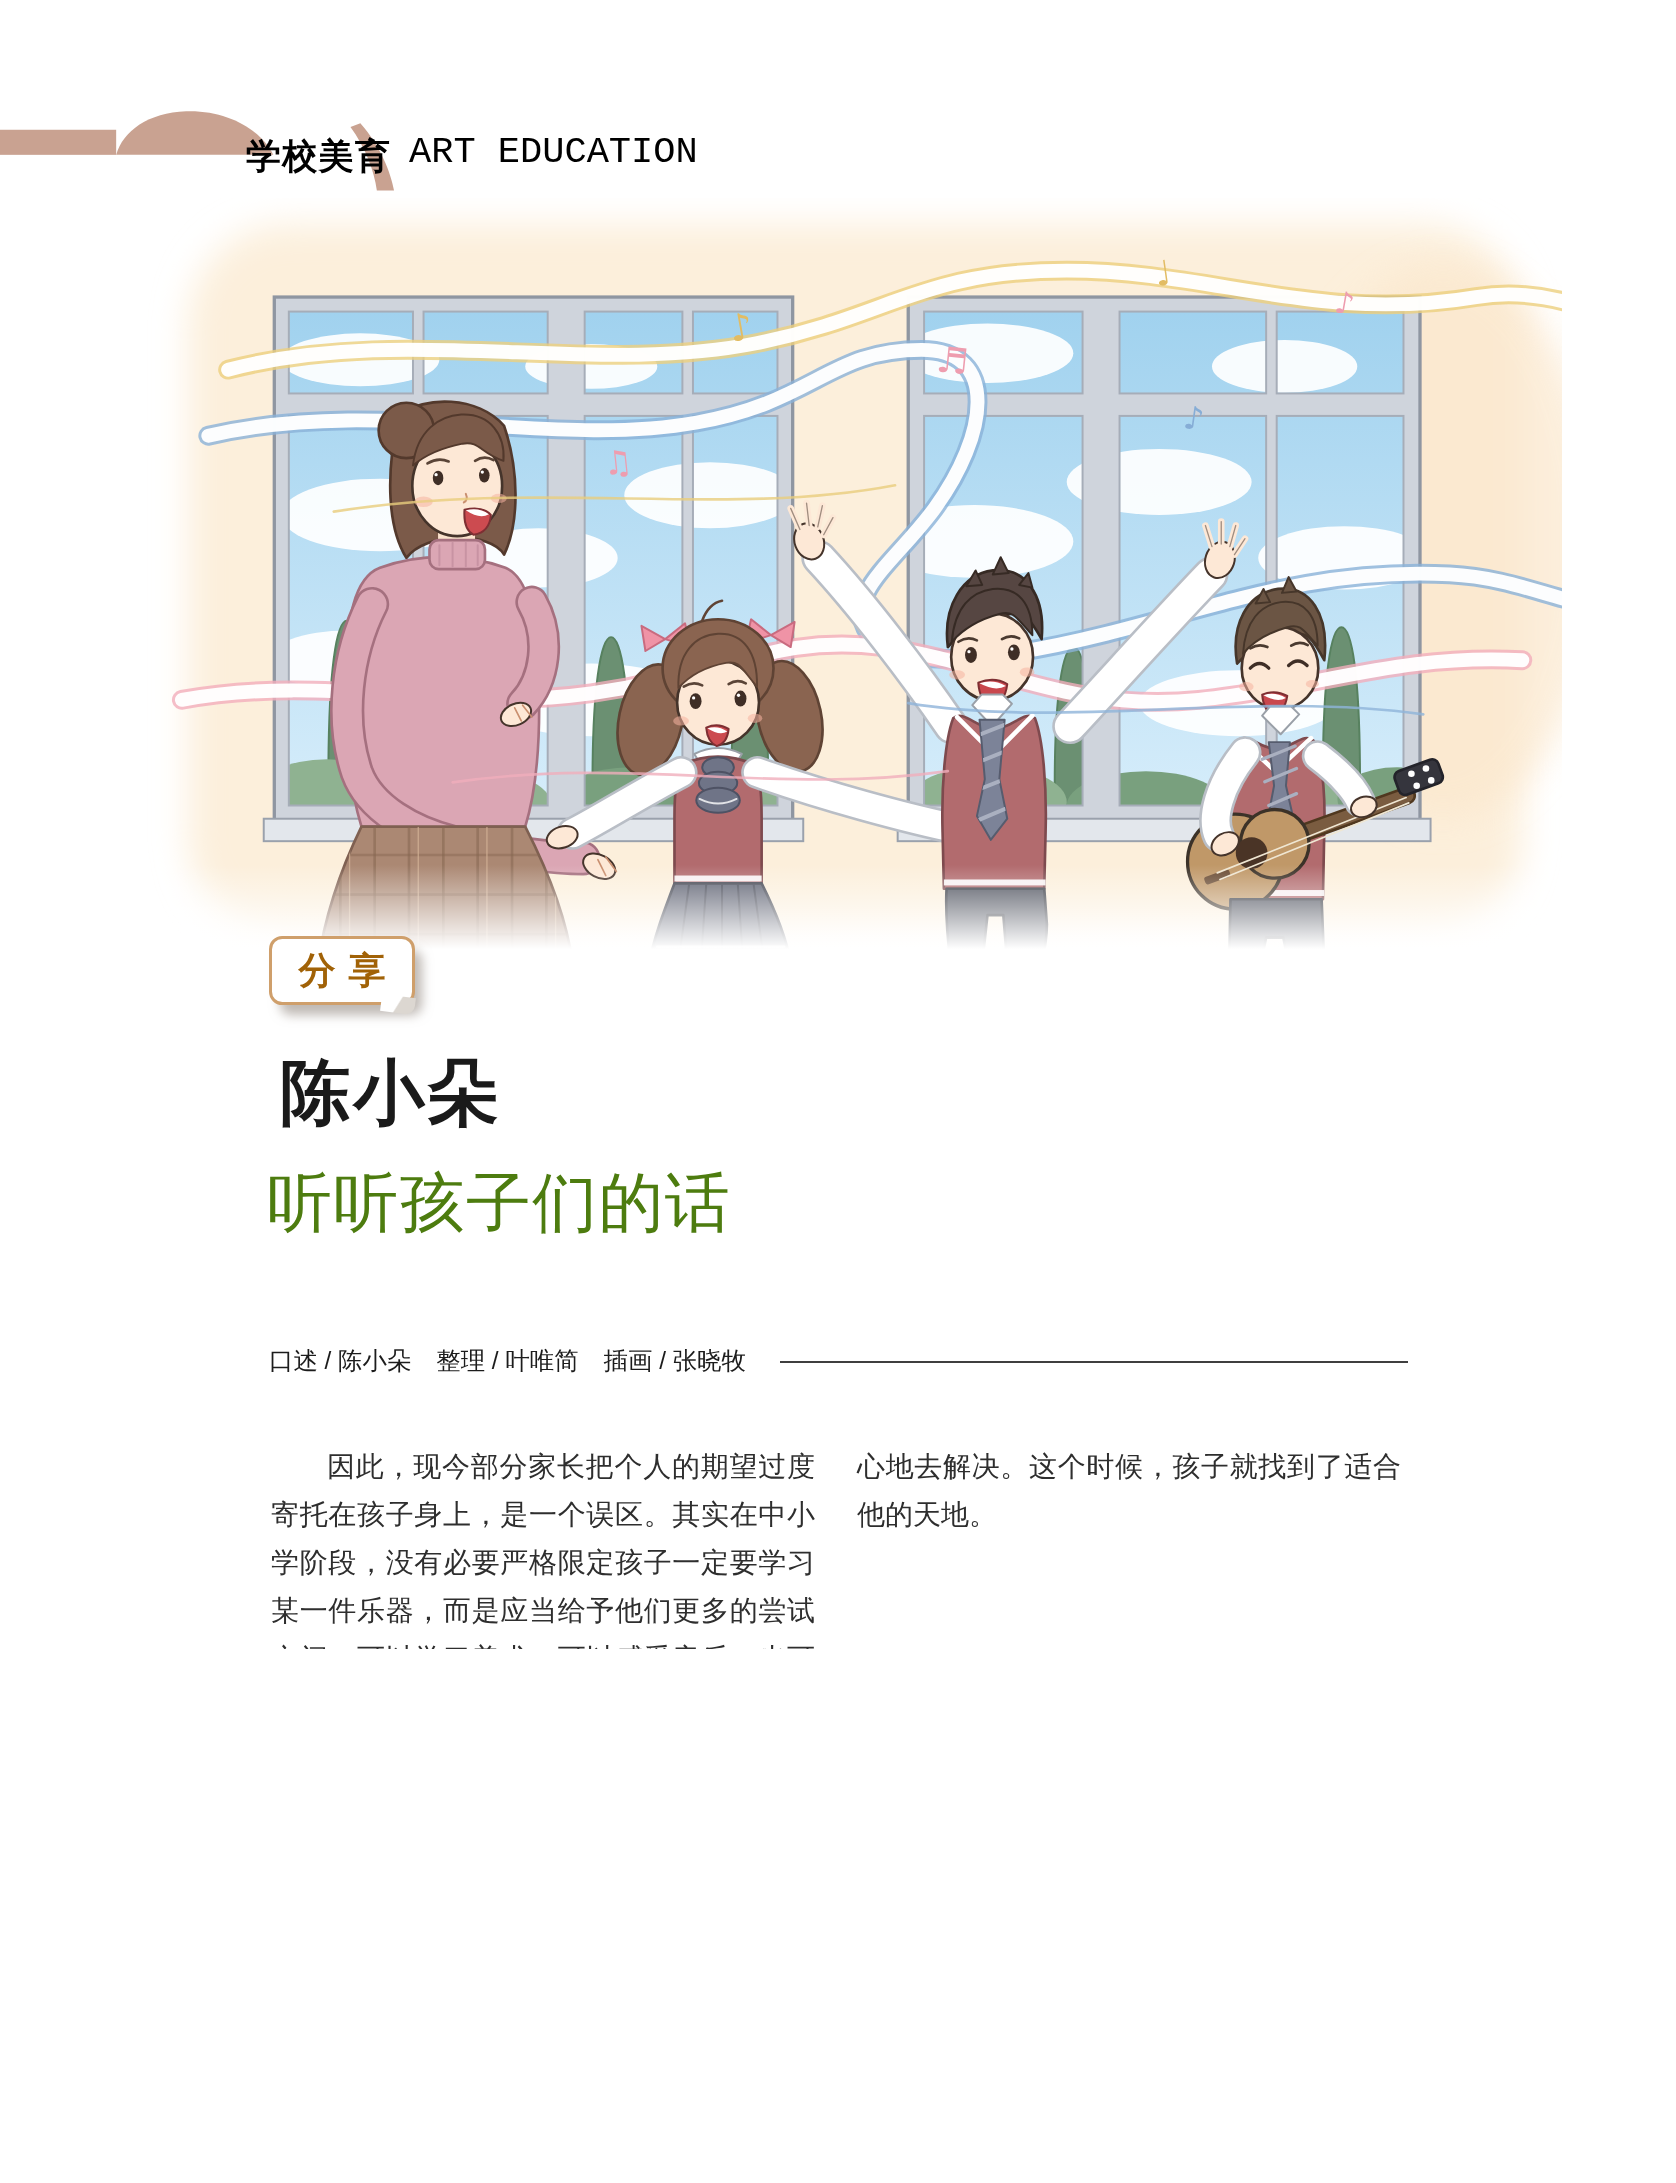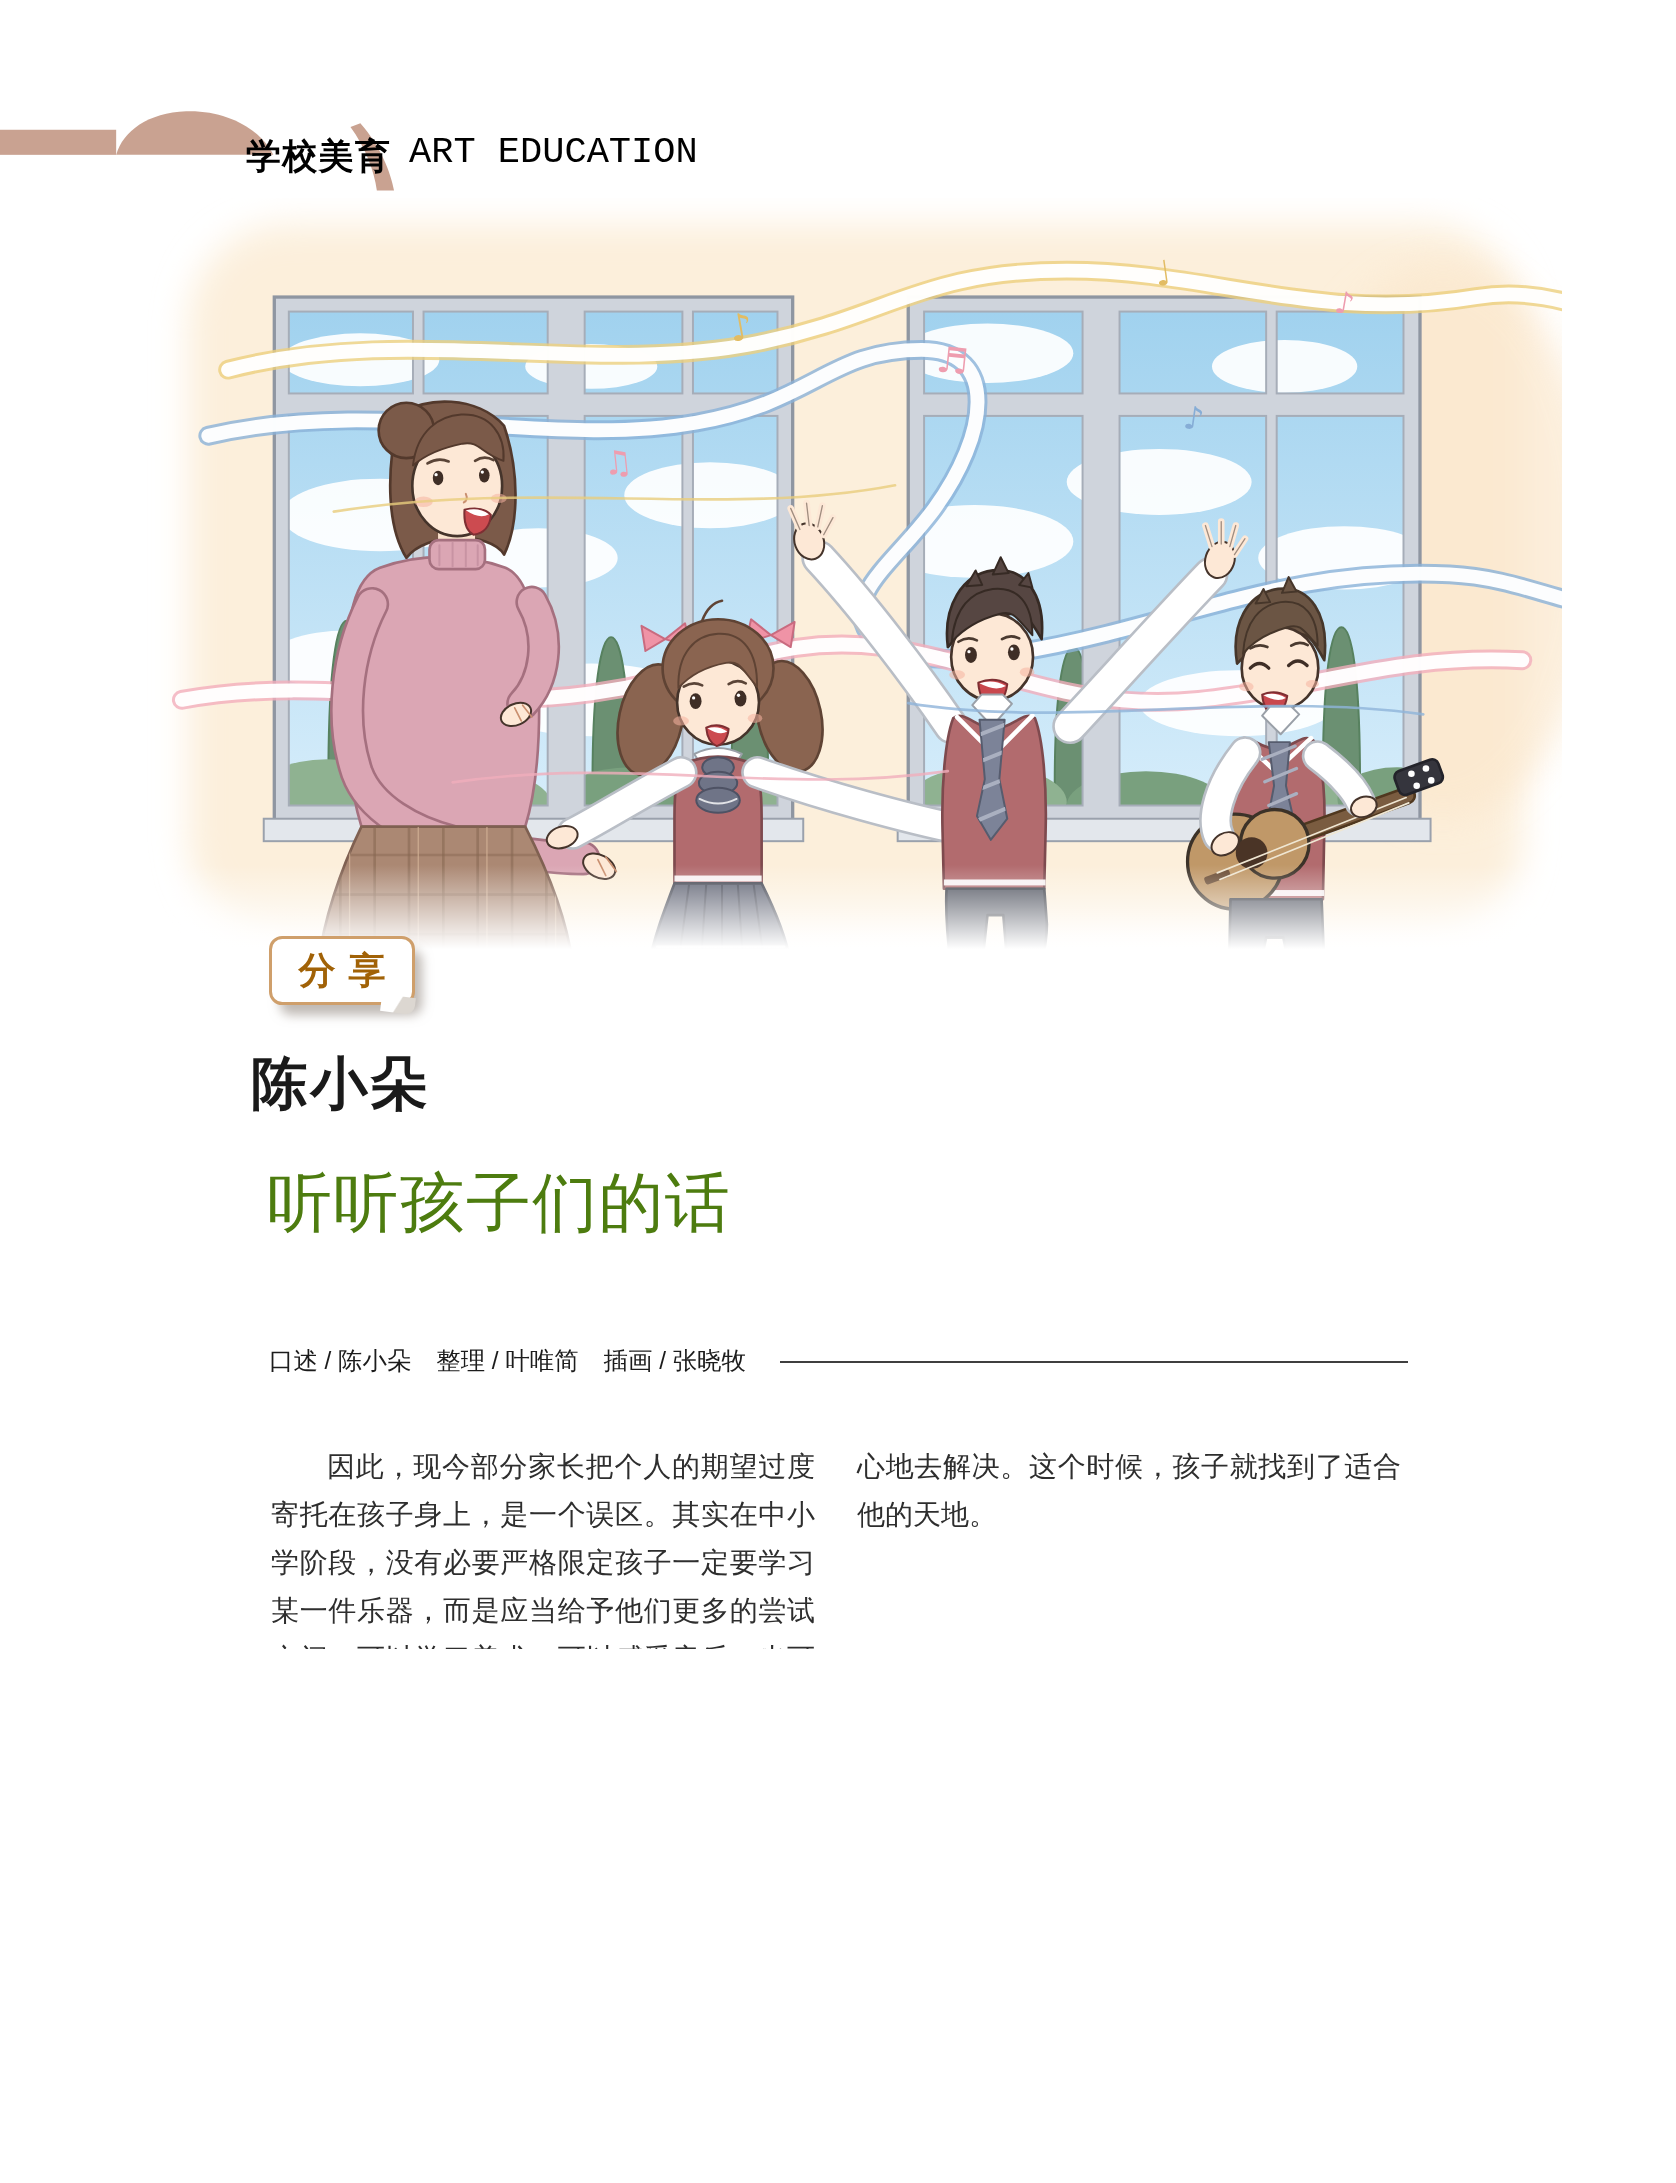--- a/index.html
+++ b/index.html
@@ -16,21 +16,21 @@
   #illus{left:129px;top:198px;}
 
   
   #share-badge{left:269px;top:936px;width:140px;height:63px;background:#fff;border:3.3px solid #cf9f6b;border-radius:13.2px;
     display:flex;align-items:center;justify-content:center;box-shadow:9.2px 12px 10.6px -2.6px rgba(138,128,118,.55);}
   #share-badge .label{font-size:37px;font-weight:700;color:#a16207;letter-spacing:13.2px;padding-left:13.2px;}
   #share-badge::after{content:"";position:absolute;right:-2.6px;bottom:-10.6px;width:34px;height:17px;
     background:linear-gradient(115deg,#ffffff 48%,#dcd7d1 52%);transform:rotate(7deg);border-bottom-right-radius:9.2px;}
 
   
-  .author-title{left:251px;top:1046px;font-size:57px;font-weight:800;color:#1a1a1a;letter-spacing:2.6px;white-space:nowrap;}
+  .author-title{left:280px;top:1046px;font-size:71px;font-weight:800;color:#1a1a1a;letter-spacing:2.6px;white-space:nowrap;}
   .headline{left:267px;top:1159px;font-size:65px;font-family:"Liberation Serif",serif;font-weight:400;color:#4d7c0f;letter-spacing:1.3px;white-space:nowrap;}
 
   
   #byline{left:269px;top:1345px;width:1139px;display:flex;align-items:center;font-size:24.4px;color:#1c1c1c;}
   #byline .credit{margin-right:25px;white-space:nowrap;}
   #byline .rule{flex:1;height:0;border-top:2.6px solid #3f3f3f;margin-left:9.2px;margin-top:2.6px;}
 
   
   #article{left:271px;top:1443px;width:1130px;height:582px;column-count:2;column-gap:42px;column-fill:auto;
     font-size:28px;line-height:48px;color:#2e2e2e;text-align:justify;overflow:hidden;}

